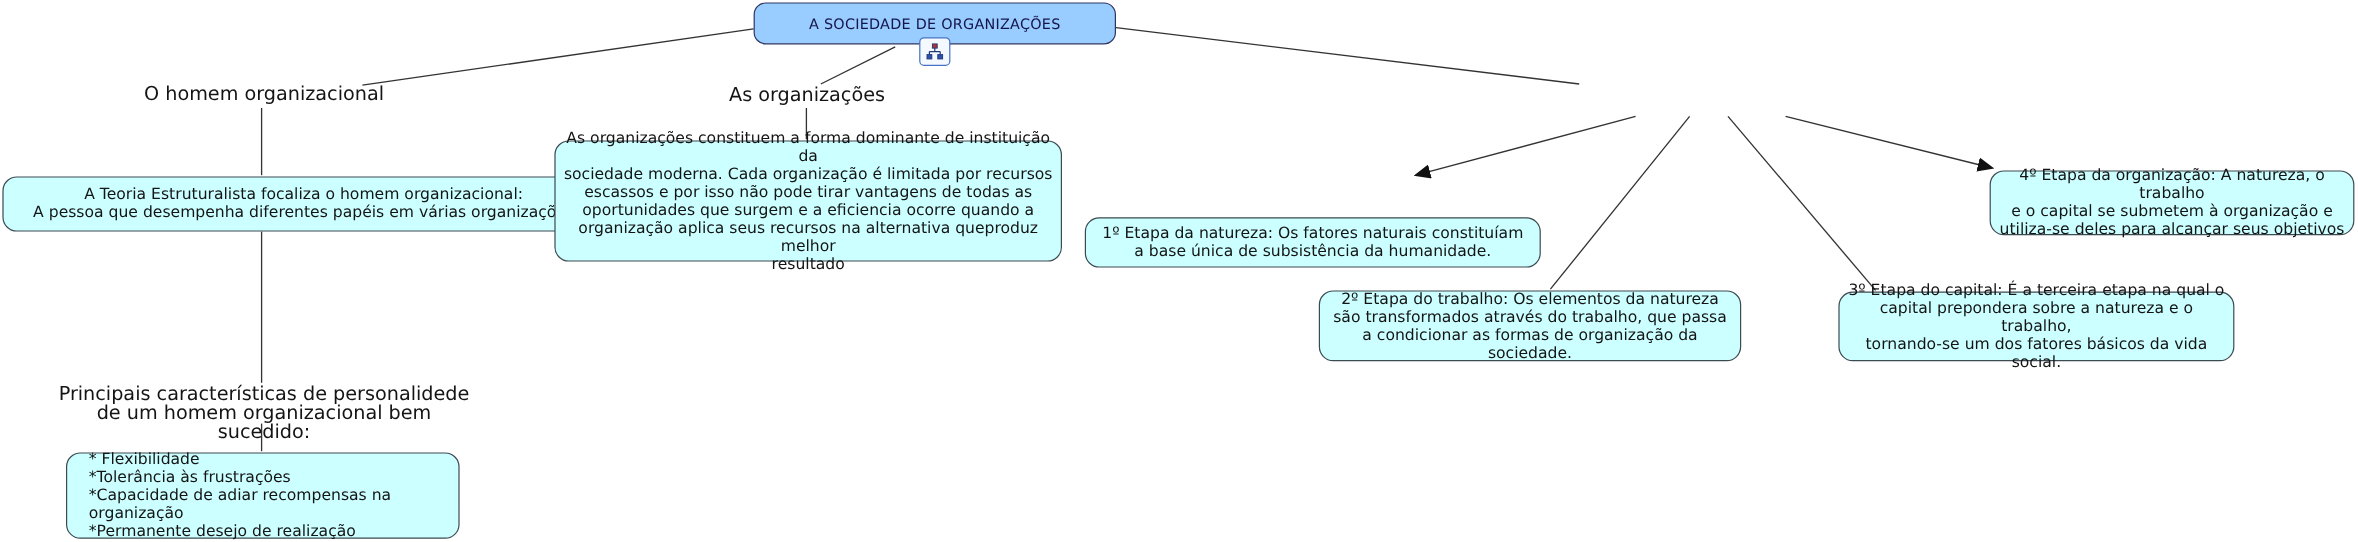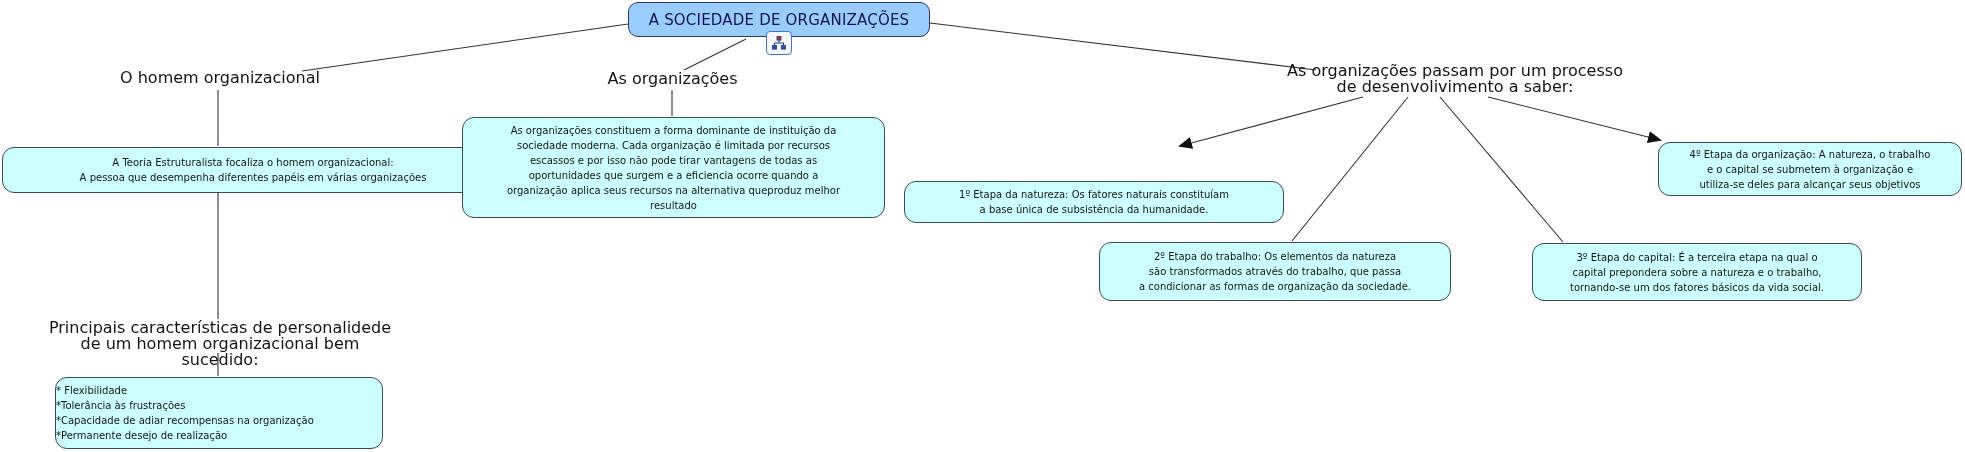--- a/index.html
+++ b/index.html
@@ -16,37 +16,37 @@
   }
   #wires{position:absolute;left:0;top:0;width:1965px;height:452px;pointer-events:none;}
   #wires line{stroke:var(--line_color);stroke-width:1.1;}
   .node{
     position:absolute; box-sizing:border-box;
     background:var(--node_fill);
     border:1.2px solid var(--node_border);
     border-radius:12px;
     display:flex; align-items:center; justify-content:center;
     text-align:center; white-space:pre-line;
-    font-size:10px; line-height:15px; color:var(--node_text);
+    font-size:13px; line-height:15px; color:var(--node_text);
     padding:2px 4px;
   }
-  .node.left-align{justify-content:flex-start;text-align:left;padding-left:0;}
+  .node.left-align{justify-content:flex-start;text-align:left;padding-left:18px;}
   .label{
     position:absolute; box-sizing:border-box;
     text-align:center; white-space:pre-line;
     font-size:16px; line-height:16px; color:var(--node_text);
   }
   .title-node{
     position:absolute; box-sizing:border-box;
     left:628px; top:2px; width:302px; height:35px;
     background:var(--title_fill);
     border:1.6px solid var(--title_border);
     border-radius:10px;
     display:flex; align-items:center; justify-content:center;
-    font-size:15px; letter-spacing:.2px; color:var(--title_text);
+    font-size:12px; letter-spacing:.2px; color:var(--title_text);
   }
   .resource-icon{
     position:absolute; left:766px; top:31px; width:26px; height:24px;
     box-sizing:border-box; background:#f4f8ff;
     border:1.4px solid #4472c4; border-radius:4px;
     display:flex; align-items:center; justify-content:center;
     cursor:pointer;
   }
 </style>
 </head>
@@ -104,22 +104,20 @@
 
   <div class="label" style="left:570px;top:71px;width:205px;">As organizações</div>
 
   <div class="node" style="left:462px;top:117px;width:423px;height:101px;">As organizações constituem a forma dominante de instituição da
 sociedade moderna. Cada organização é limitada por recursos
 escassos e por isso não pode tirar vantagens de todas as
 oportunidades que surgem e a eficiencia ocorre quando a
 organização aplica seus recursos na alternativa queproduz melhor
 resultado</div>
 
-  <div class="label" style="left:1285px;top:63px;width:340px;">As organizações passam por um processo
-de desenvolivimento a saber:</div>
 
   <div class="node" style="left:904px;top:149px;width:380px;height:42px;margin-top:32px;">1º Etapa da natureza: Os fatores naturais constituíam
 a base única de subsistência da humanidade.</div>
 
   <div class="node" style="left:1099px;top:242px;width:352px;height:59px;">2º Etapa do trabalho: Os elementos da natureza
 são transformados através do trabalho, que passa
 a condicionar as formas de organização da sociedade.</div>
 
   <div class="node" style="left:1532px;top:243px;width:330px;height:58px;">3º Etapa do capital: É a terceira etapa na qual o
 capital prepondera sobre a natureza e o trabalho,

